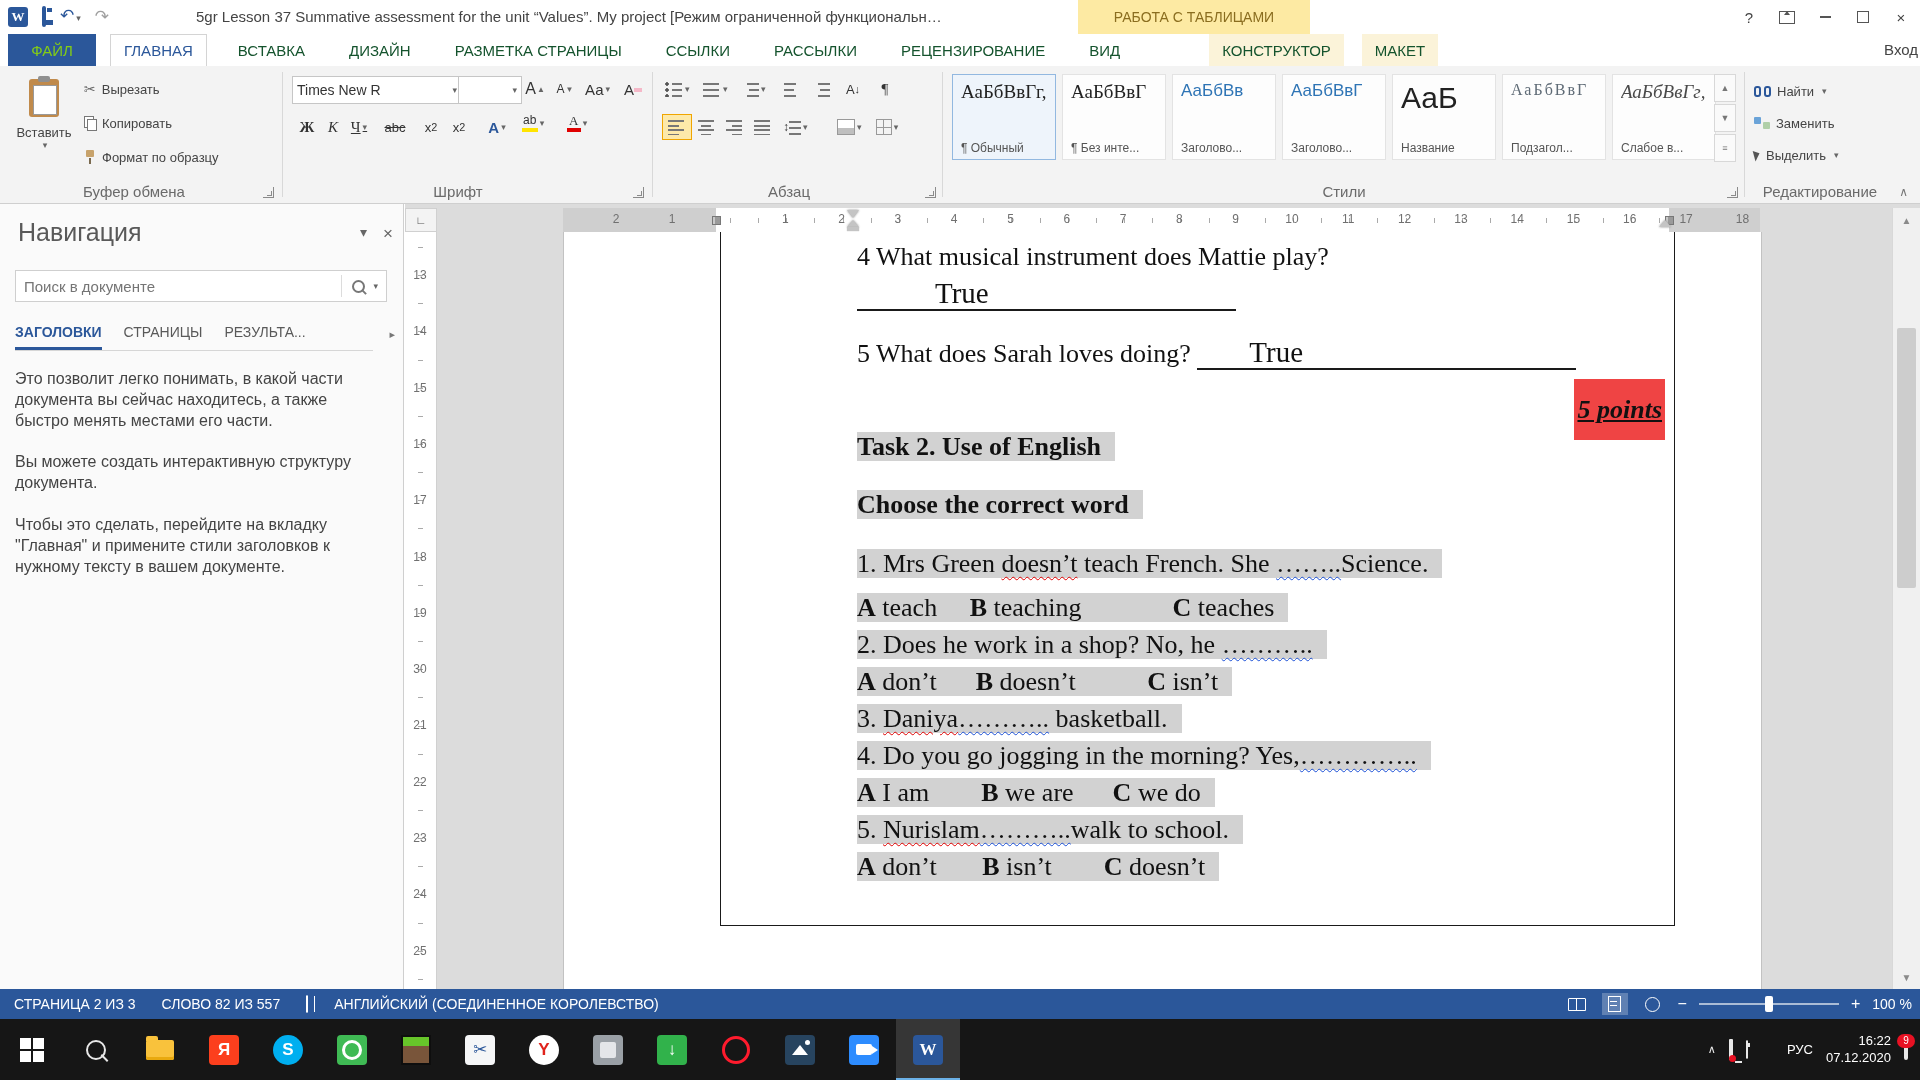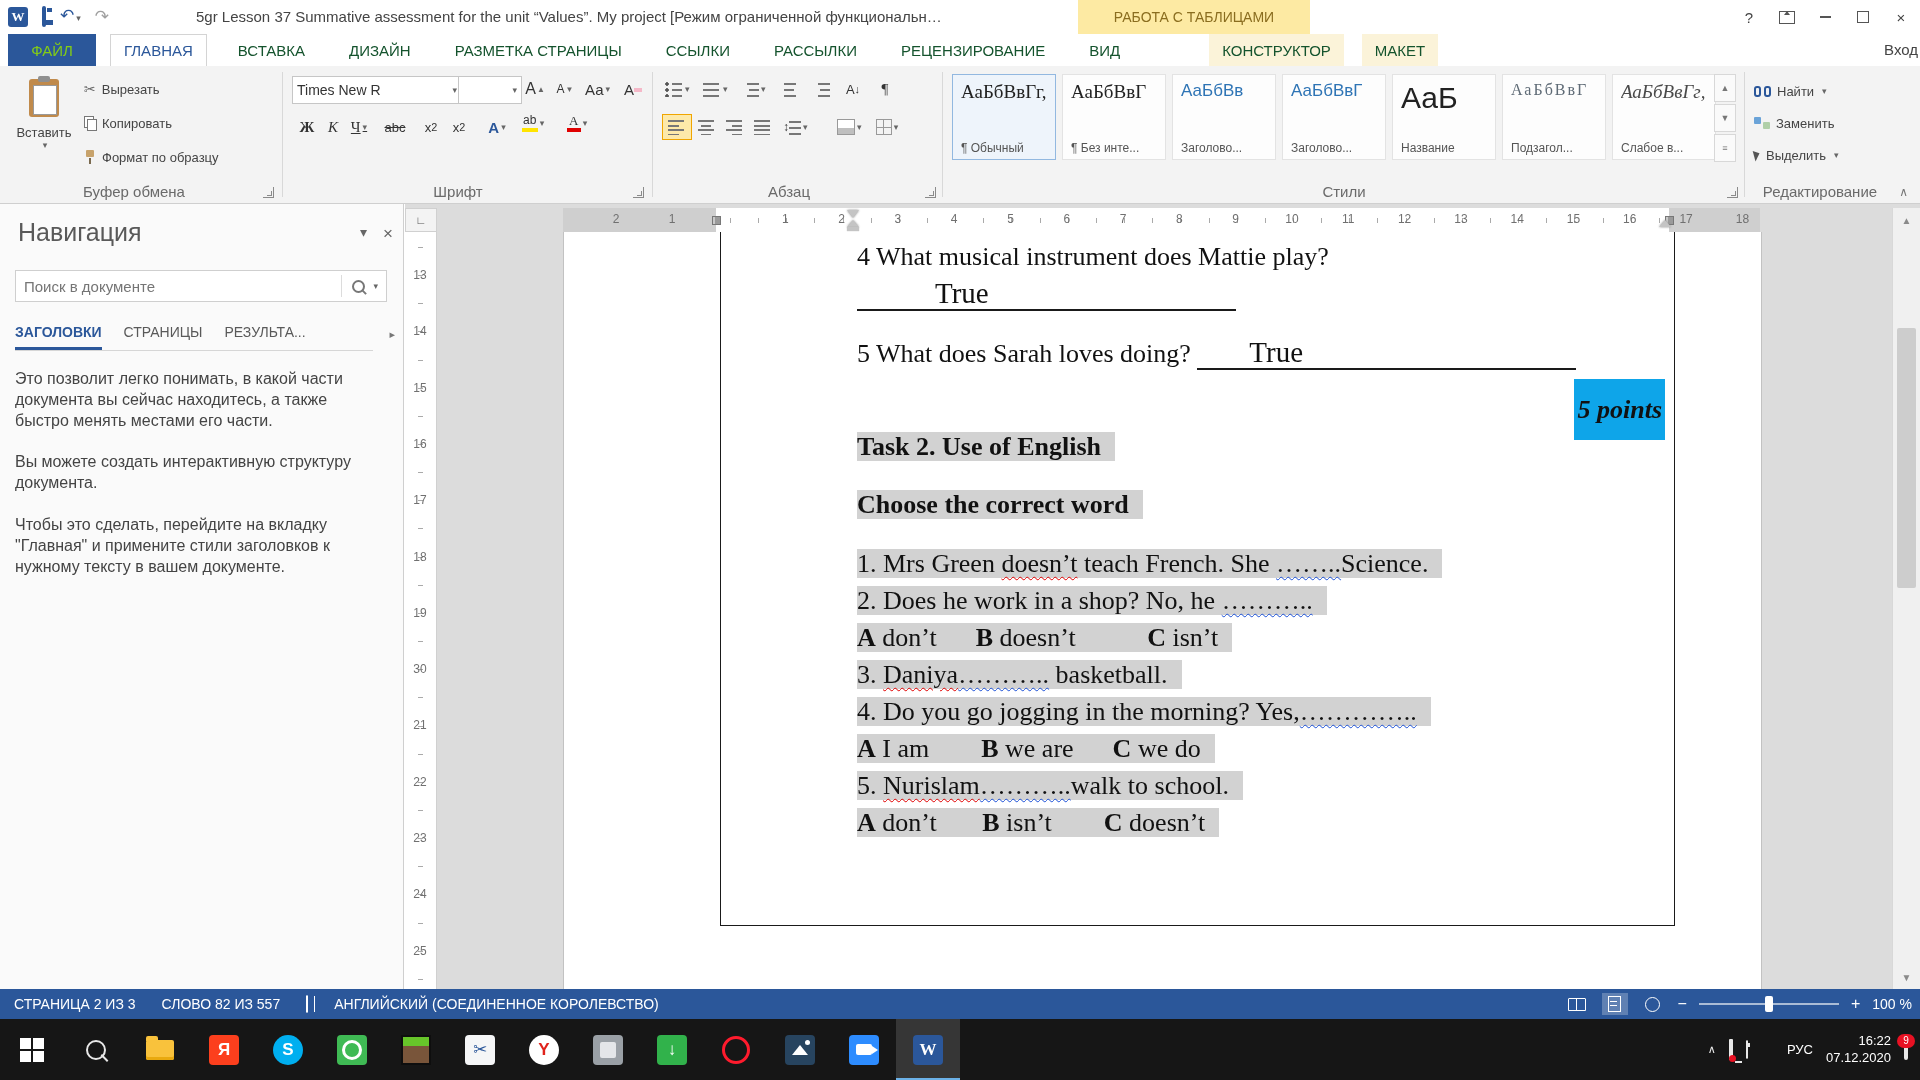--- a/index.html
+++ b/index.html
@@ -166,21 +166,21 @@
   .doclines{position:absolute;left:452px;top:34px;width:822px;}
   .dline{white-space:pre;font-family:"Liberation Serif","DejaVu Serif",serif;font-size:26px;height:37px;line-height:37px;color:#111;}
   .dline.right{text-align:right;padding-right:14px;}
   .g22{margin-top:22px;} .g20{margin-top:20px;} .g21{margin-top:21px;} .g7{margin-top:7px;}
   .sel{background:#d2d2d2;padding-right:14px;white-space:pre;}
   .b{font-weight:bold;} .i{font-style:italic;}
   .ul{border-bottom:2px solid #1a1a1a;}
   .big{font-size:29px;}
   .wr{text-decoration:underline;text-decoration-style:wavy;text-decoration-color:#e00000;text-decoration-thickness:1px;text-underline-offset:4px;}
   .wb{text-decoration:underline;text-decoration-style:wavy;text-decoration-color:#1a4fd6;text-decoration-thickness:1px;text-underline-offset:4px;}
-  .hlg{background:#0ea5e9;padding:16px 3px;}
+  .hlg{background:#ef4444;padding:16px 3px;text-decoration:underline;}
   .scrollv{position:absolute;right:0;top:4px;width:28px;bottom:0;background:#f0f0f0;border-left:1px solid #d8d8d8;box-sizing:border-box;}
   .sarr{position:absolute;left:0;width:27px;height:24px;color:#8a8a8a;font-size:10px;display:flex;align-items:center;justify-content:center;background:#f0f0f0;}
   .sthumb{position:absolute;left:4px;width:19px;background:#cdcdcd;border-radius:2px;}
 
   
   .statusbar{position:absolute;left:0;right:0;bottom:61px;height:30px;background:#2b579a;color:#fff;
     display:flex;align-items:center;font-size:14px;}
   .sb-item{margin-left:26px;white-space:nowrap;}
   .sb-item:first-child{margin-left:14px;}
   .ic-book{width:16px;height:12px;border:1px solid #fff;border-radius:1px;position:relative;}
@@ -567,20 +567,21 @@
     <div class="tb-bottom"></div>
 
     <div class="doclines" id="doclines">
         <div class="dline"><span class="">4 What musical instrument does Mattie play?</span></div>
         <div class="dline"><span class="ul">            </span><span class="ul big">True</span><span class="ul">                                      </span></div>
         <div class="dline g22"><span class="">5 What does Sarah loves doing? </span><span class="ul">        </span><span class="ul big">True</span><span class="ul">                                          </span></div>
         <div class="dline g20 right"><span class="b i hlg">5 points</span></div>
         <div class="dline"><span class="sel"><span class="b">Task 2. Use of English</span></span></div>
         <div class="dline g21"><span class="sel"><span class="b">Choose the correct word</span></span></div>
         <div class="dline g22"><span class="sel"><span class="">1. Mrs Green </span><span class="wr">doesn’t</span><span class=""> teach French. She </span><span class="wb">……..</span><span class="">Science.</span></span></div>
+        <div class="dline g7"><span class="sel"><span class="b">A</span><span class=""> teach     </span><span class="b">B</span><span class=""> teaching              </span><span class="b">C</span><span class=""> teaches</span></span></div>
         <div class="dline"><span class="sel"><span class="">2. Does he work in a shop? No, he </span><span class="wb">………..</span></span></div>
         <div class="dline"><span class="sel"><span class="b">A</span><span class=""> don’t      </span><span class="b">B</span><span class=""> doesn’t           </span><span class="b">C</span><span class=""> isn’t</span></span></div>
         <div class="dline"><span class="sel"><span class="">3. </span><span class="wr">Daniya</span><span class="wb">………..</span><span class=""> basketball.</span></span></div>
         <div class="dline"><span class="sel"><span class="">4. Do you go jogging in the morning? </span><span class="">Yes,</span><span class="wb">…………..</span></span></div>
         <div class="dline"><span class="sel"><span class="b">A</span><span class=""> I am        </span><span class="b">B</span><span class=""> we are      </span><span class="b">C</span><span class=""> we do</span></span></div>
         <div class="dline"><span class="sel"><span class="">5. </span><span class="wr">Nurislam</span><span class="wb">………..</span><span class="">walk to school.</span></span></div>
         <div class="dline"><span class="sel"><span class="b">A</span><span class=""> don’t       </span><span class="b">B</span><span class=""> isn’t        </span><span class="b">C</span><span class=""> doesn’t</span></span></div>
       </div>
 
     <div class="scrollv">

